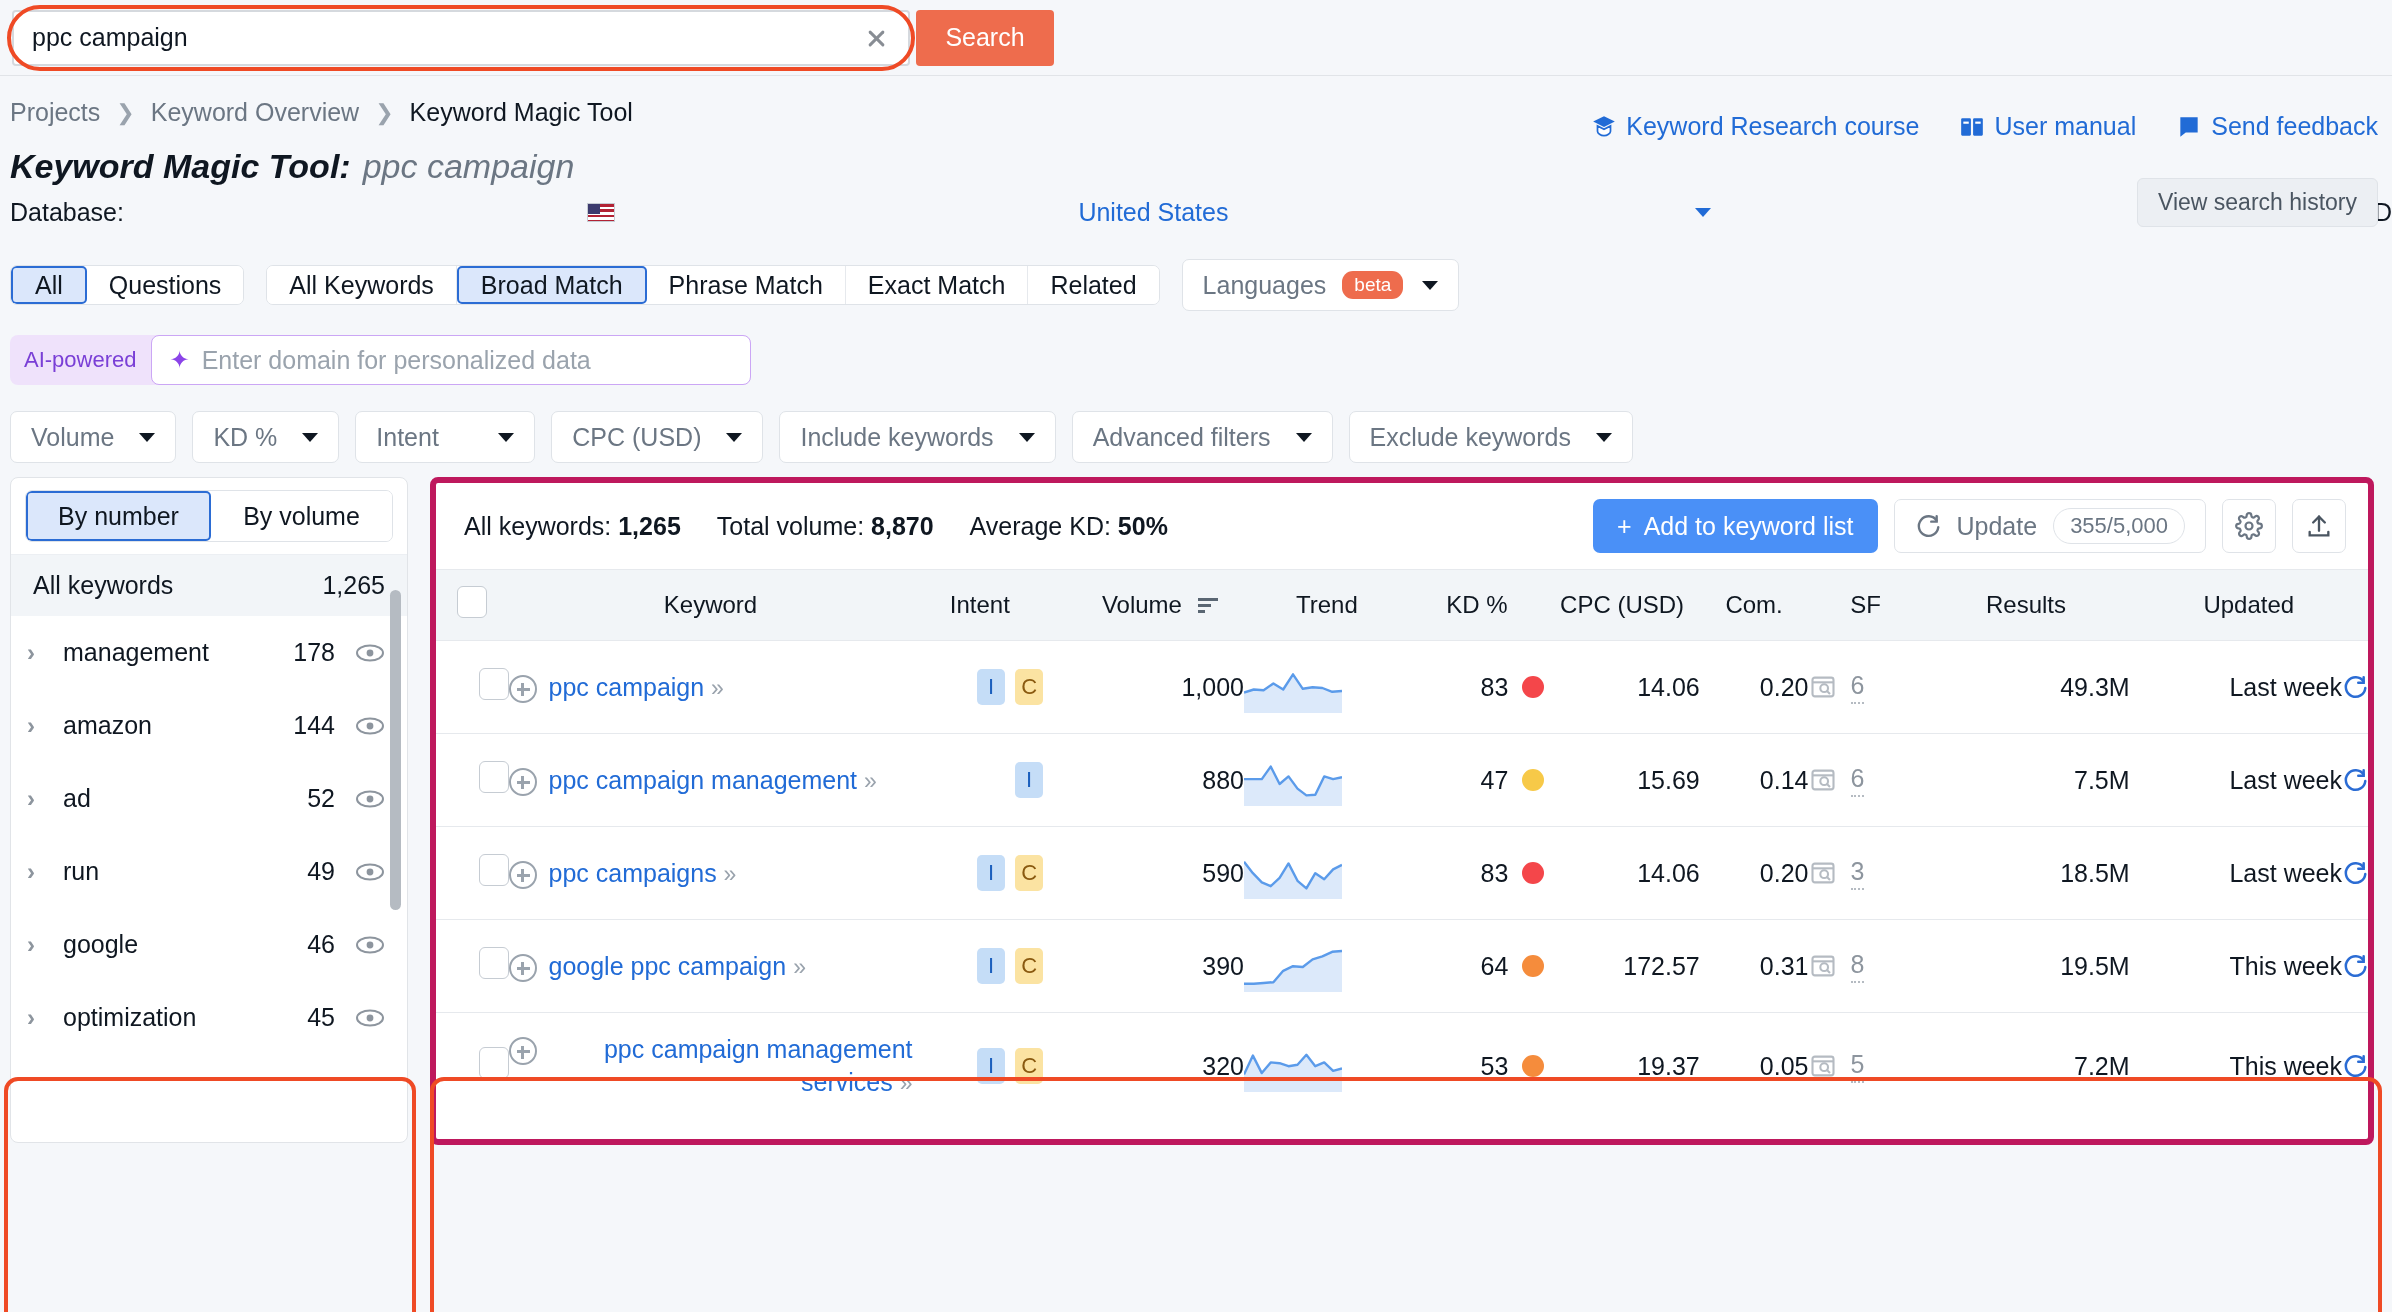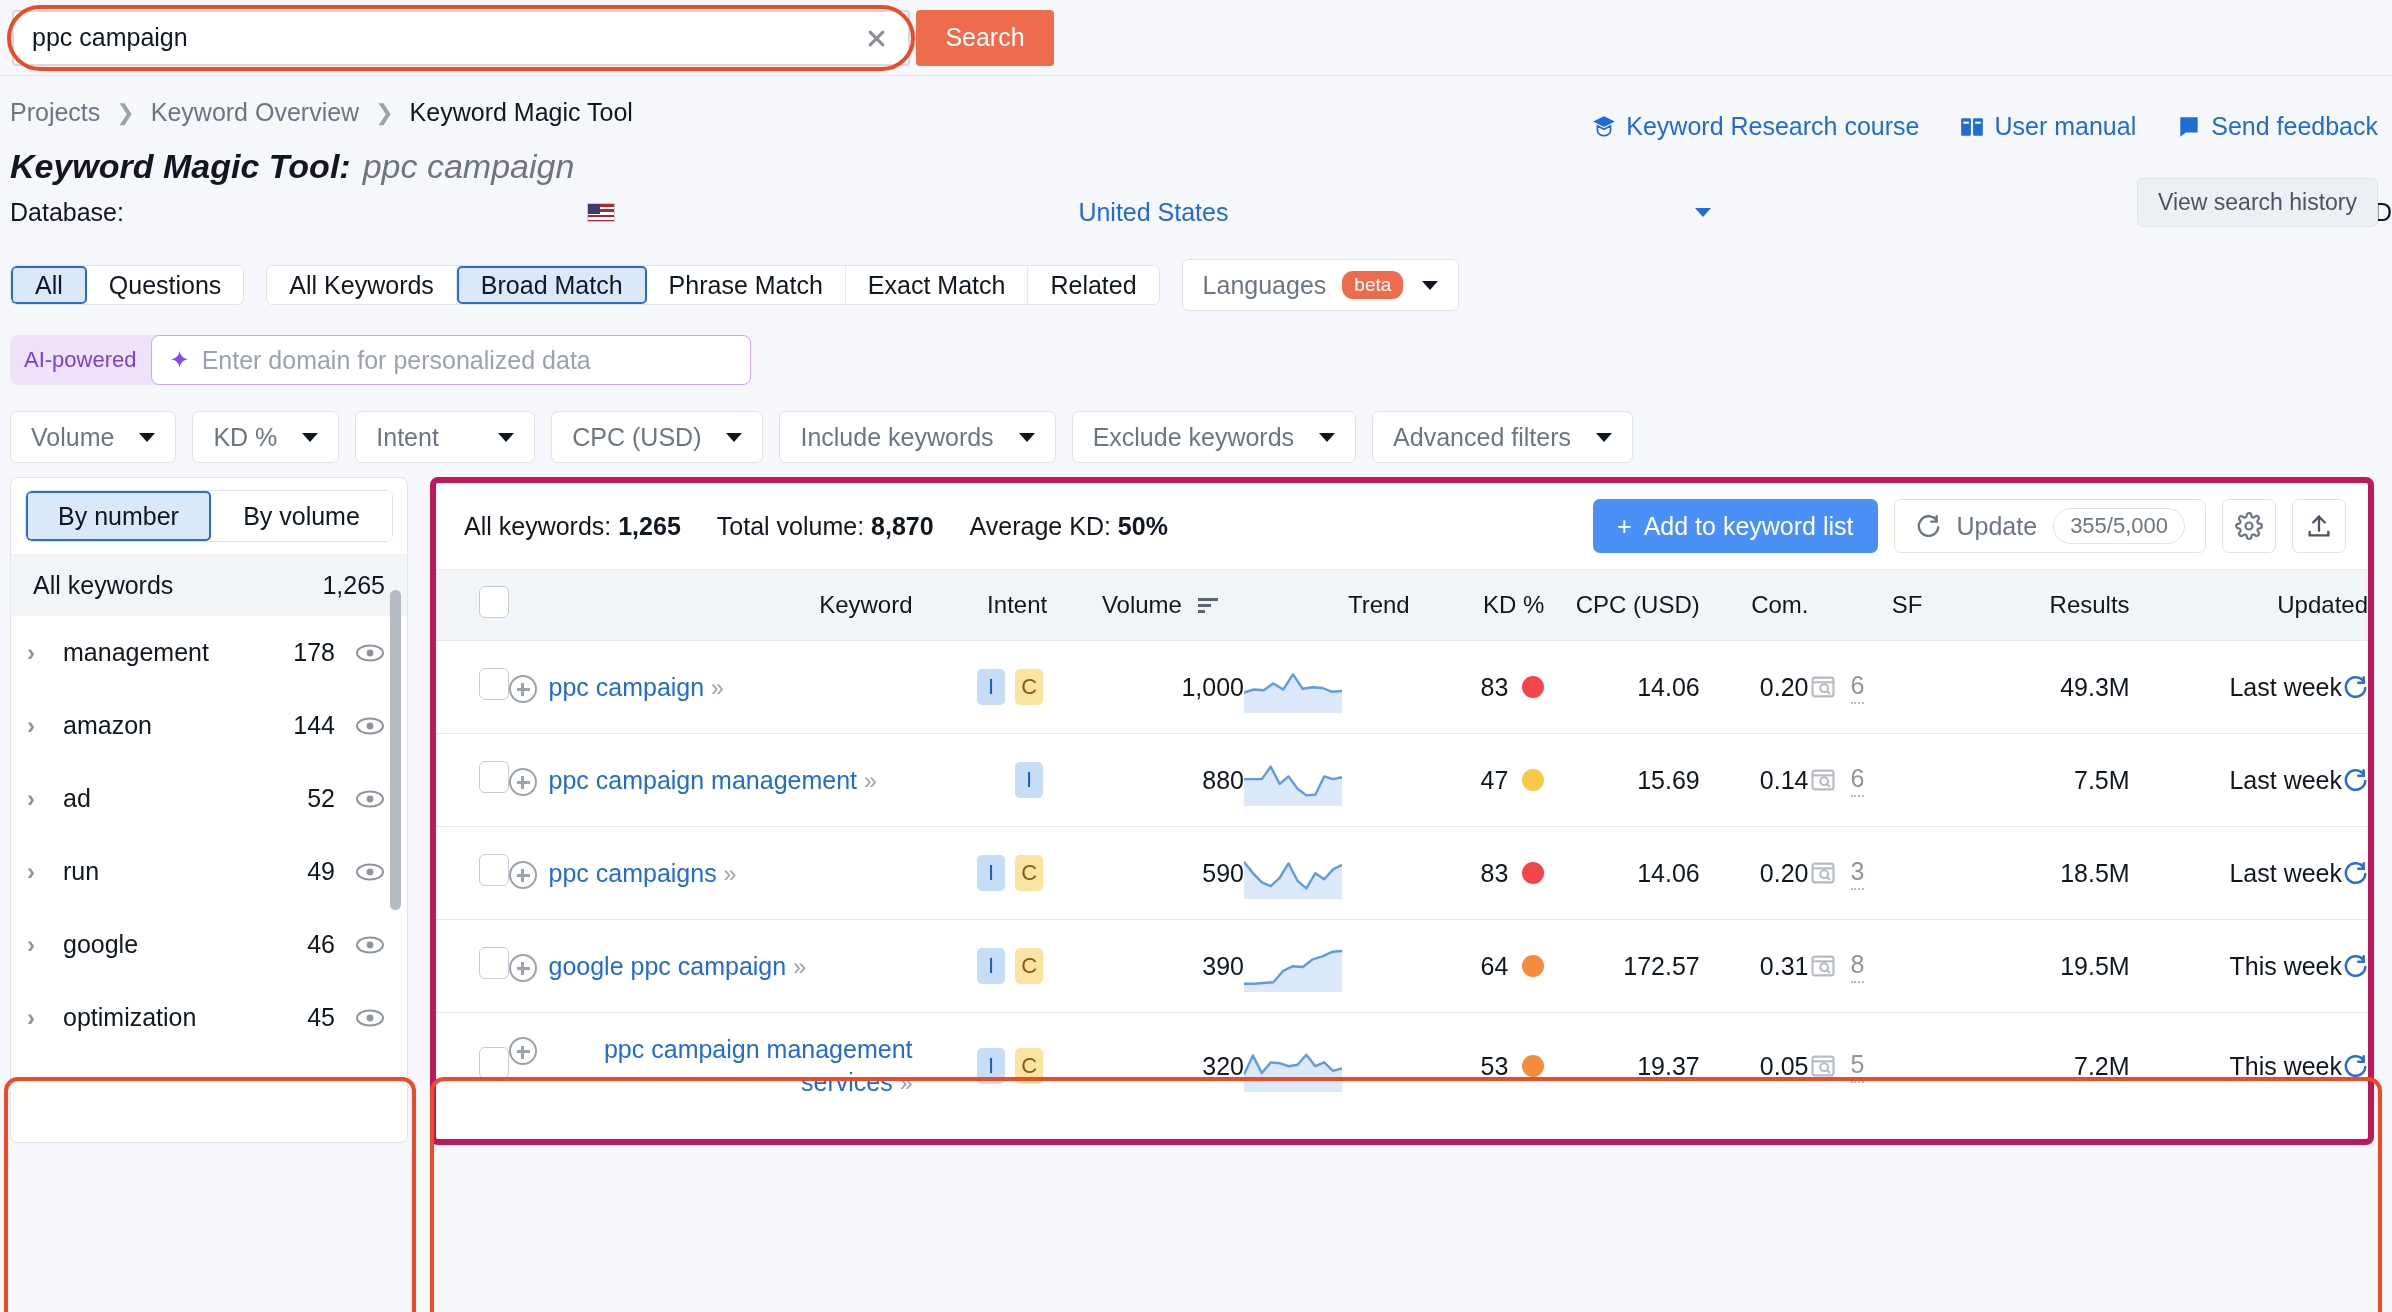--- a/index.html
+++ b/index.html
@@ -313,21 +313,21 @@
   
   table.kw { width:100%; border-collapse:collapse; table-layout:fixed; }
   table.kw th {
     background:#f2f5f8;
     font-weight:normal;
     font-size:24px;
     color:#0f1721;
     padding:16px 0;
     border-top:1px solid #e6e9ed;
     border-bottom:1px solid #e6e9ed;
-    text-align:right;
+    text-align:center;
   }
   th.c-check { width:70px; text-align:center; }
   th.c-kw    { text-align:left; width:390px; }
   th.c-int   { width:130px; }
   th.c-vol   { width:190px; background:#dfe2ea; }
   th.c-trend { width:160px; text-align:left; padding-left:28px;}
   th.c-kd    { width:130px; }
   th.c-cpc   { width:150px; }
   th.c-com   { width:105px; }
   th.c-sf    { width:110px; text-align:left; padding-left:22px; }
@@ -498,25 +498,25 @@
     </div>
   <div class="fbtn">
     <span>CPC (USD)</span>
     <span class="caret dark"></span>
     </div>
   <div class="fbtn">
     <span>Include keywords</span>
     <span class="caret dark"></span>
     </div>
   <div class="fbtn">
+    <span>Advanced filters</span>
+    <span class="caret dark"></span>
+    </div>
+  <div class="fbtn">
     <span>Exclude keywords</span>
-    <span class="caret dark"></span>
-    </div>
-  <div class="fbtn">
-    <span>Advanced filters</span>
     <span class="caret dark"></span>
     </div>
 </div>
 
 <div class="content">
 
   <div class="leftpanel">
     <div class="lp-tabs">
       <div class="lp-tabgroup">
         <div class="lp-tab active">By number</div>

